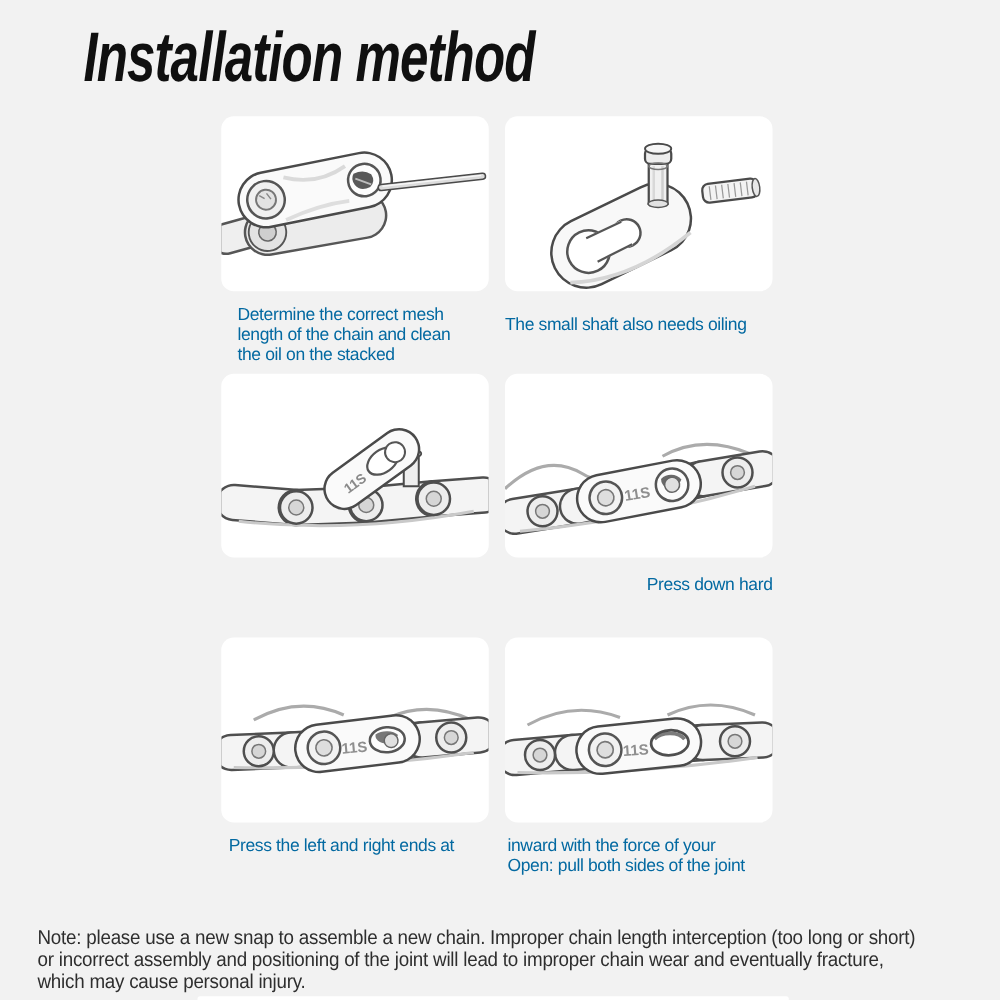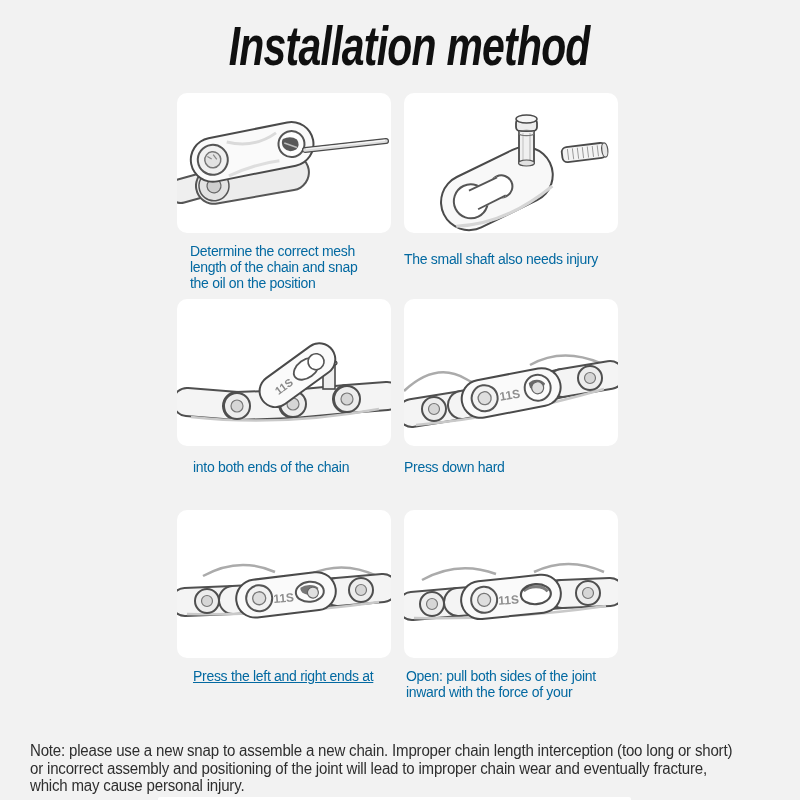--- a/index.html
+++ b/index.html
@@ -1,35 +1,35 @@
 <!DOCTYPE html>
 <html><head>
 <meta charset="utf-8">
 <style>
   html,body{margin:0;padding:0;}
   body{
     width:800px;height:800px;position:relative;overflow:hidden;
     background:#f2f2f2;
     font-family:"Liberation Sans",sans-serif;
   }
-  .page-title-wrap{position:absolute;left:0;top:18px;width:656px;text-align:right;}
+  .page-title-wrap{position:absolute;left:0;top:18px;width:656px;text-align:left;}
   .page-title{
     display:inline-block;font-size:56px;line-height:56px;font-weight:700;font-style:italic;
     color:#101010;letter-spacing:-1px;white-space:nowrap;
     transform:scaleX(0.73);transform-origin:center top;
   }
   .card{
     position:absolute;background:#ffffff;border-radius:10px;overflow:hidden;
   }
   .card svg{display:block;}
   .caption{
     position:absolute;color:#0369a1;font-size:14px;line-height:16px;letter-spacing:-0.3px;
   }
   .caption div{white-space:nowrap;}
-  .caption.center{text-align:left;}
+  .caption.center{text-align:right;}
   .note{
     position:absolute;left:30px;top:742px;width:760px;color:#2e2e2e;
     font-size:16px;line-height:17.5px;letter-spacing:-0.2px;
     transform:scaleX(0.94);transform-origin:left top;
   }
   .note div{white-space:nowrap;}
   .bottom-bar{
     position:absolute;left:158px;top:797px;width:473px;height:6px;
     background:#ffffff;border-radius:2px 2px 0 0;
   }
@@ -225,38 +225,37 @@
       <circle cx="80" cy="88" r="6.5" fill="#dedede" stroke="#777" stroke-width="1.3"></circle>
       <ellipse cx="132" cy="86" rx="15" ry="10" fill="#ffffff" stroke="#4f4f4f" stroke-width="2.2"></ellipse>
       <path d="M120 82 a14 9 0 0 1 24 2" stroke="#444" stroke-width="3" fill="none" opacity="0.7"></path>
       <text class="mark" x="94" y="94" font-size="12" fill="#8f8f8f">11S</text>
     </g>
   </svg>
 </div>
 
 <div class="caption" style="left:190px;top:243px;">
     <div>Determine the correct mesh</div>
-    <div>length of the chain and snap</div>
-    <div>the oil on the position</div>
+    <div>length of the chain and clean</div>
+    <div>the oil on the stacked</div>
   </div>
 <div class="caption" style="left:404px;top:251px;">
-    <div>The small shaft also needs injury</div>
+    <div>The small shaft also needs oiling</div>
   </div>
 <div class="caption" style="left:193px;top:459px;">
-    <div>into both ends of the chain</div>
   </div>
 <div class="caption center" style="left:404px;top:459px;width:214px;">
     <div>Press down hard</div>
   </div>
-<div class="caption" style="left:193px;top:668px;text-decoration:underline;">
+<div class="caption" style="left:183px;top:668px;">
     <div>Press the left and right ends at</div>
   </div>
 <div class="caption" style="left:406px;top:668px;">
+    <div>inward with the force of your</div>
     <div>Open: pull both sides of the joint</div>
-    <div>inward with the force of your</div>
   </div>
 
 <div class="note">
     <div>Note: please use a new snap to assemble a new chain. Improper chain length interception (too long or short)</div>
     <div>or incorrect assembly and positioning of the joint will lead to improper chain wear and eventually fracture,</div>
     <div>which may cause personal injury.</div>
   </div>
 
 <div class="bottom-bar"></div>
 

